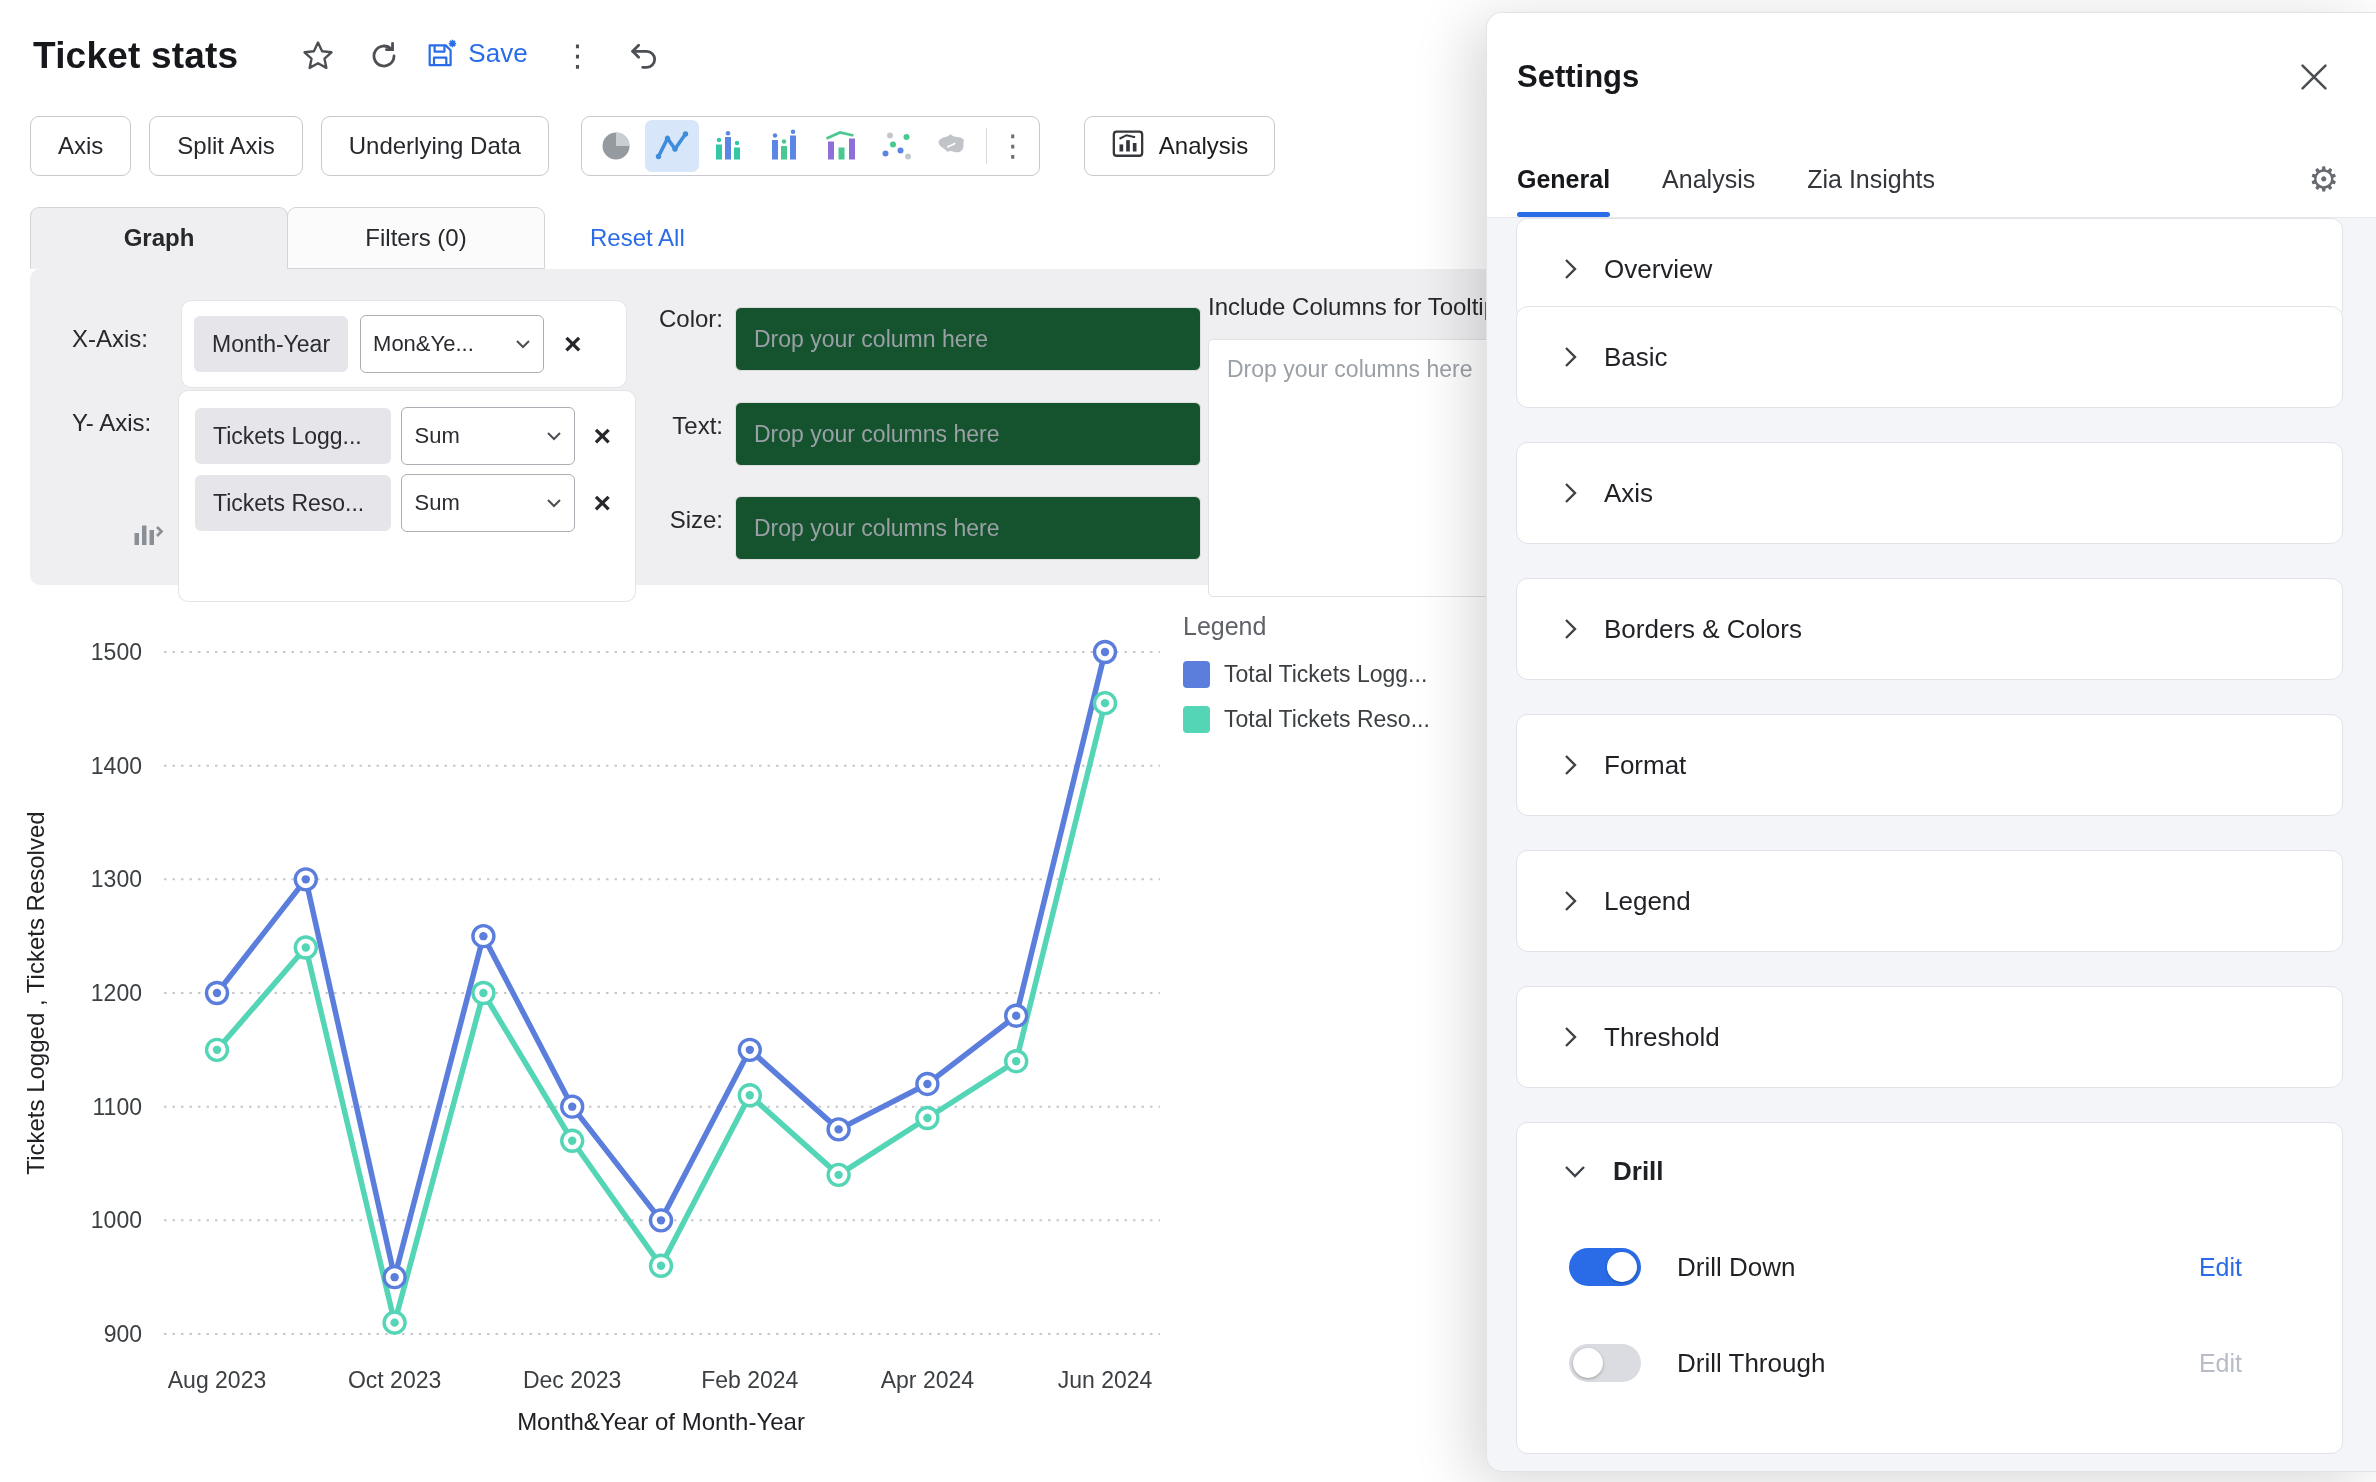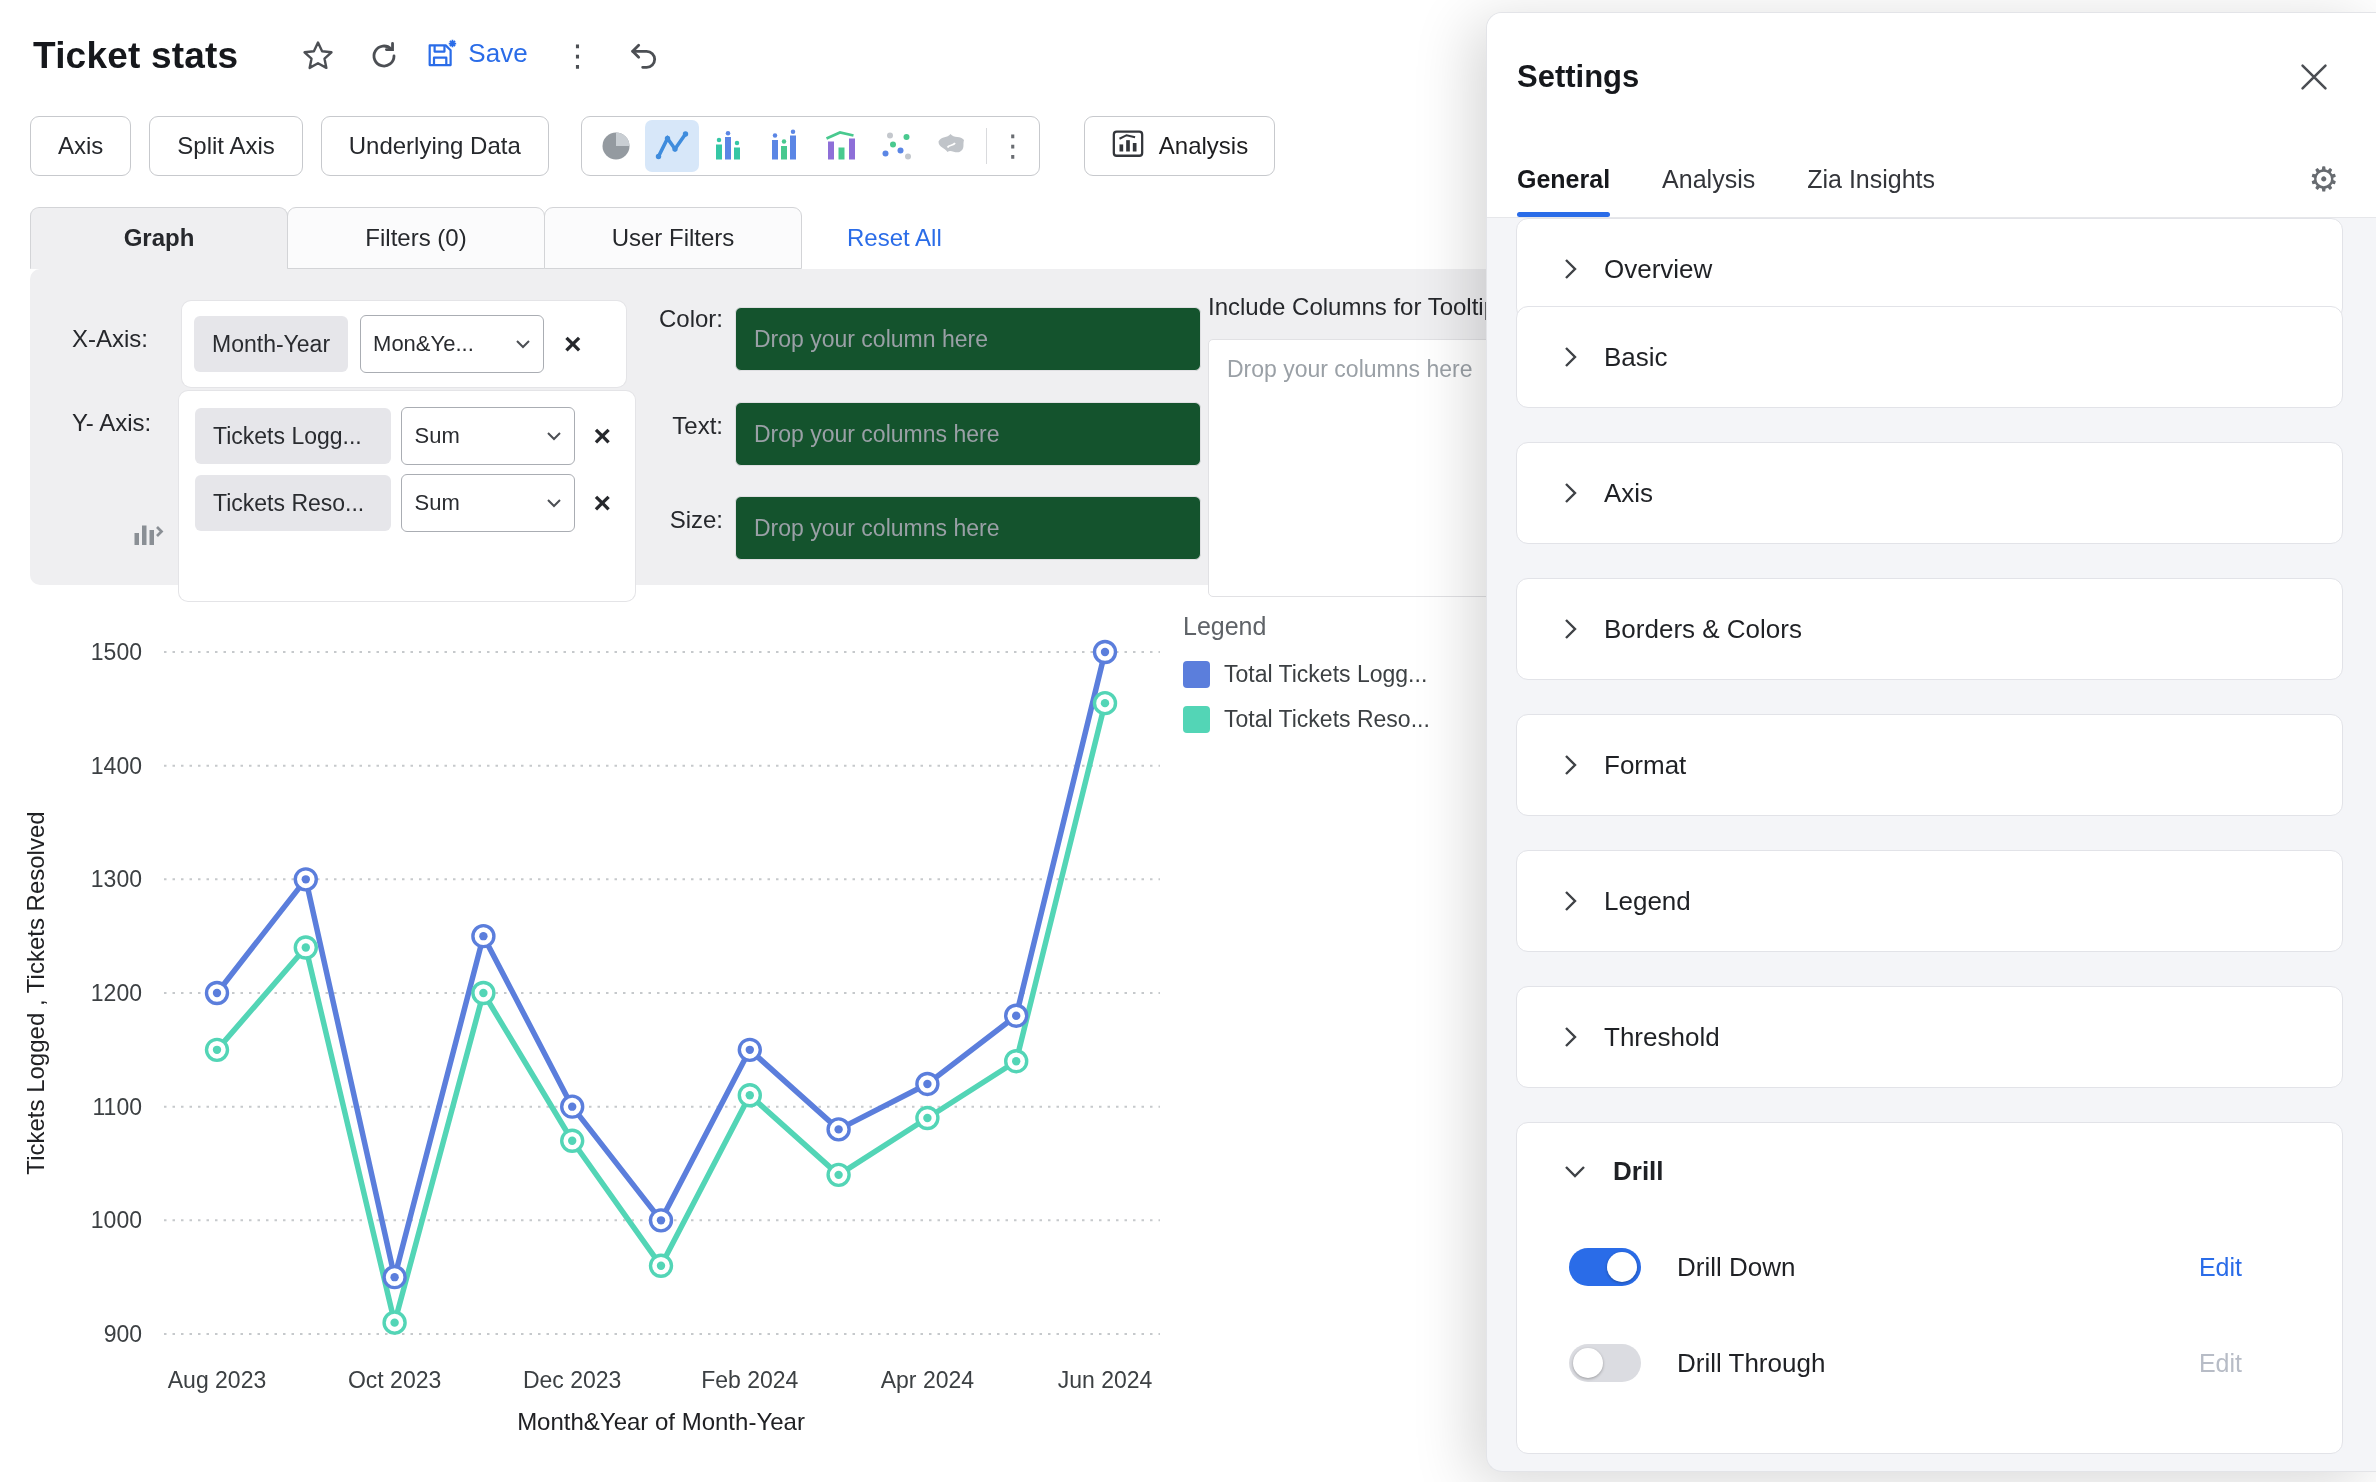--- a/index.html
+++ b/index.html
@@ -217,21 +217,20 @@
           <polyline points="6,9 11,6.5 17,8" stroke="#33363b" stroke-width="1.4"></polyline>
         </svg>
       </span>
       <span>Analysis</span>
     </div>
   </div>
 
   <div class="tabbar">
     <div class="tab active">Graph</div>
     <div class="tab">Filters  (0)</div>
-    <div class="tab">User Filters</div>
     <div class="reset-link">Reset All</div>
   </div>
 
   <div class="config">
     <div class="cfg-label" style="left:42px;top:56px;">X-Axis:</div>
     <div class="pill" style="left:152px;top:32px;width:420px;height:78px;">
       <div class="chip">Month-Year</div>
       <div class="mini-select" style="width:158px;">
         <span>Mon&amp;Ye...</span>
         <svg width="16" height="10" viewBox="0 0 16 10" fill="none">

